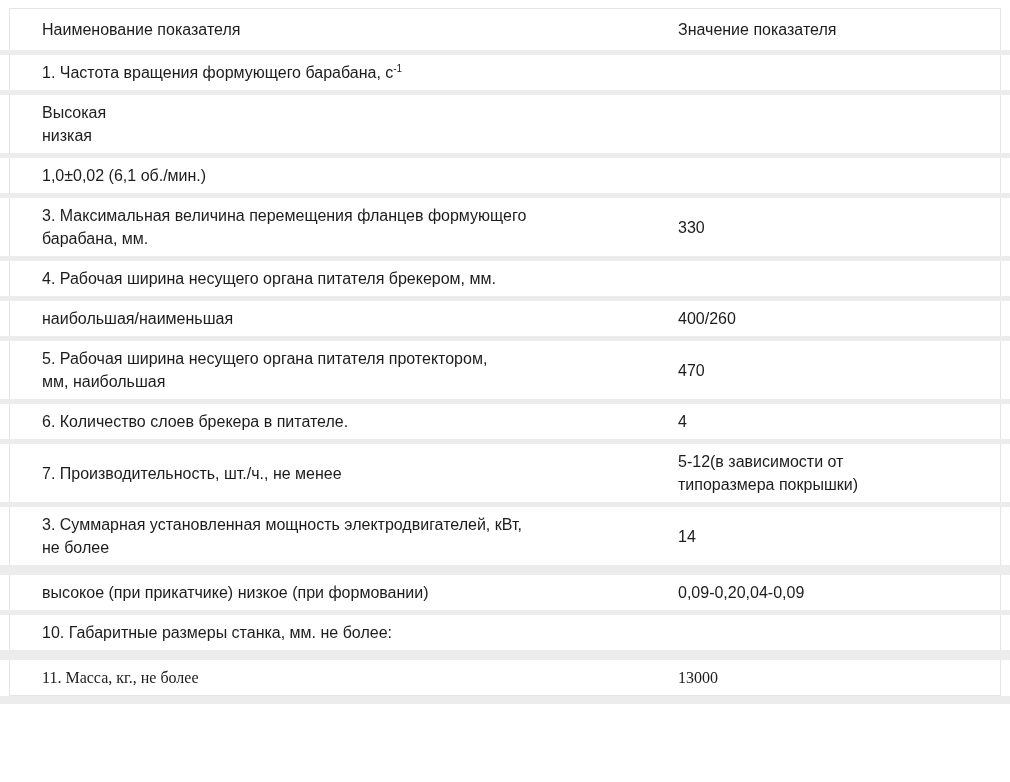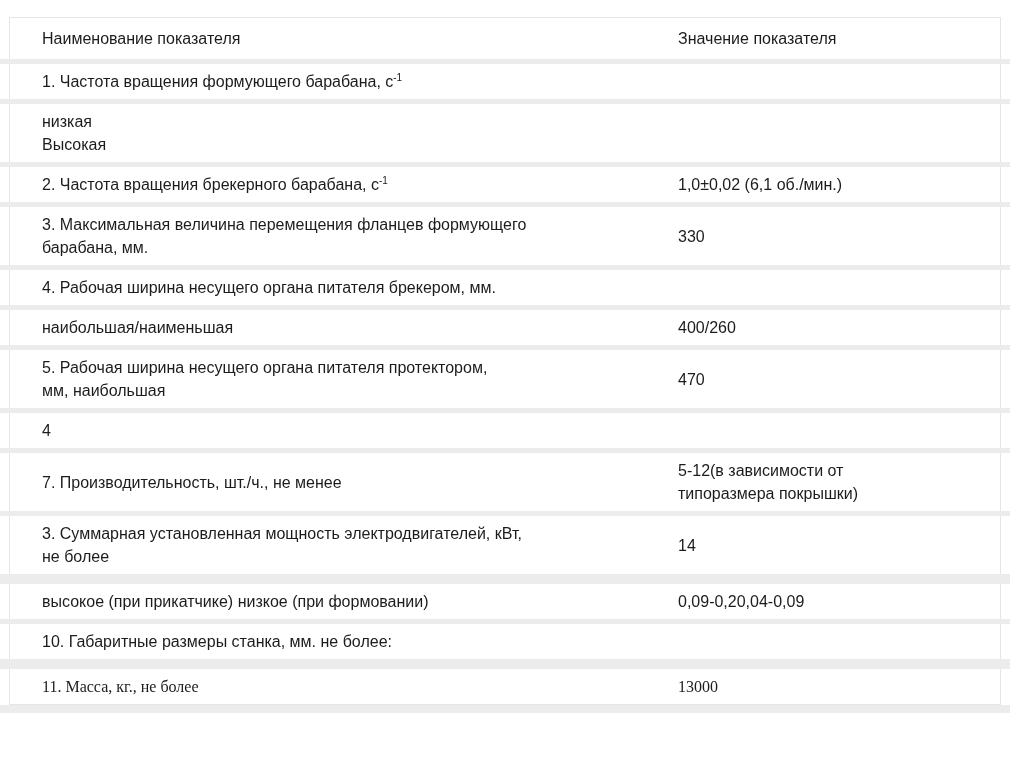--- a/index.html
+++ b/index.html
@@ -8,21 +8,21 @@
     background: #ffffff;
   }
   body {
     width: 1010px;
     height: 782px;
     overflow: hidden;
     font-family: "Liberation Sans", sans-serif;
     color: #1c1c1c;
   }
   .page {
-    padding-top: 17px;
+    padding-top: 8px;
   }
   .sep {
     height: 5px;
     background: #ececec;
   }
   .row {
     display: flex;
     align-items: center;
     margin: 0 9px;
     padding: 6px 32px;
@@ -86,31 +86,27 @@
     </div>
     <div class="cell value">
       <span class="line"></span>
       <span class="line"></span>
     </div>
   </div>
 
   <div class="sep"></div>
   <div class="row">
     <div class="cell name">
+      <span class="line"><span>Высокая</span><sup></sup></span>
       <span class="line">низкая</span>
-      <span class="line"><span>Высокая</span><sup></sup></span>
-    </div>
-  </div>
-
-  <div class="sep"></div>
-  <div class="row">
-    <div class="cell name">
-      <span class="line"><span>2. Частота вращения брекерного барабана, с</span><sup>-1</sup></span>
-      <span class="line"></span>
-    </div>
+    </div>
+  </div>
+
+  <div class="sep"></div>
+  <div class="row">
     <div class="cell value">
       <span class="line">1,0±0,02 (6,1 об./мин.)</span>
       <span class="line"></span>
     </div>
   </div>
 
   <div class="sep"></div>
   <div class="row">
     <div class="cell name">
       <span class="line"><span>3. Максимальная величина перемещения фланцев формующего</span><sup></sup></span>
@@ -153,20 +149,24 @@
       <span class="line">мм, наибольшая</span>
     </div>
     <div class="cell value">
       <span class="line">470</span>
       <span class="line"></span>
     </div>
   </div>
 
   <div class="sep"></div>
   <div class="row">
+    <div class="cell name">
+      <span class="line"><span>6. Количество слоев брекера в питателе.</span><sup></sup></span>
+      <span class="line"></span>
+    </div>
     <div class="cell value">
       <span class="line">4</span>
       <span class="line"></span>
     </div>
   </div>
 
   <div class="sep"></div>
   <div class="row">
     <div class="cell name">
       <span class="line"><span>7. Производительность, шт./ч., не менее</span><sup></sup></span>

